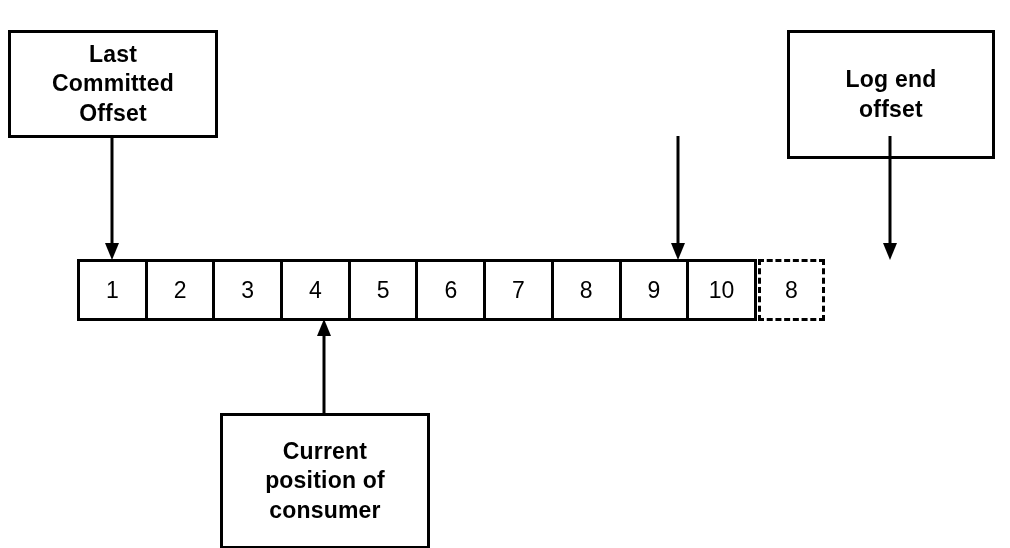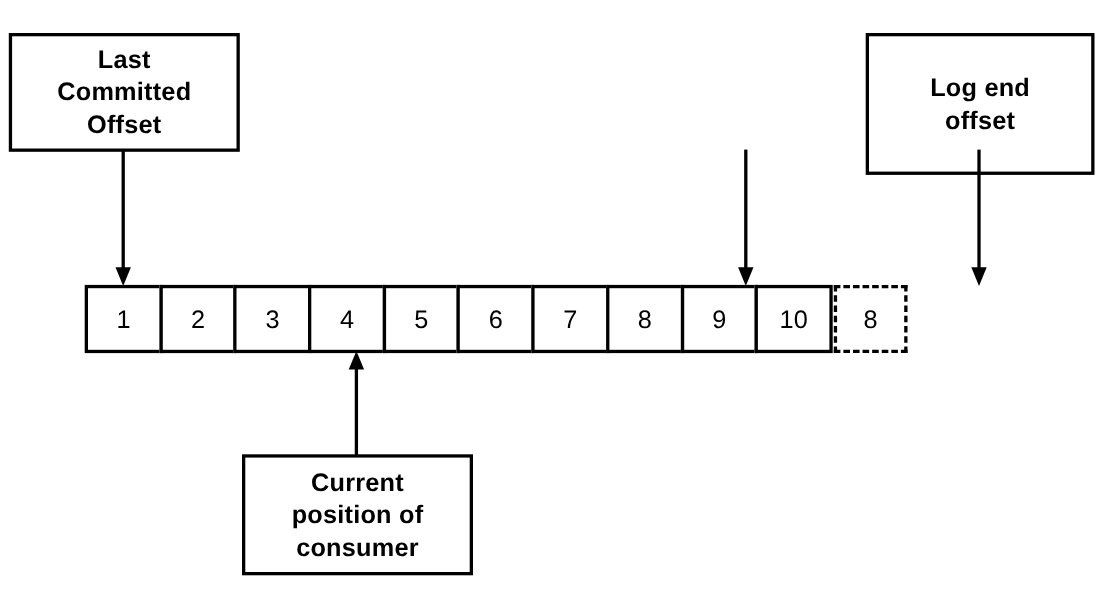--- a/index.html
+++ b/index.html
@@ -29,21 +29,21 @@
     text-align: center;
     font-weight: bold;
     font-size: 23px;
     line-height: 1.28;
     letter-spacing: 0.2px;
     white-space: pre-line;
   }
   #box-last-committed { left: 8px;   top: 30px;  width: 210px; height: 108px; }
   #box-high-watermark { left: 583px; top: 30px;  width: 190px; height: 108px; }
   #box-log-end        { left: 787px; top: 30px;  width: 208px; height: 129px; }
-  #box-current-pos    { left: 220px; top: 413px; width: 210px; height: 110px; }
+  #box-current-pos    { left: 220px; top: 413px; width: 210px; height: 136px; }
 
   #offset-row {
     position: absolute;
     left: 77px;
     top: 259px;
     height: 62px;
     display: flex;
   }
   .offset-cell {
     box-sizing: border-box;

